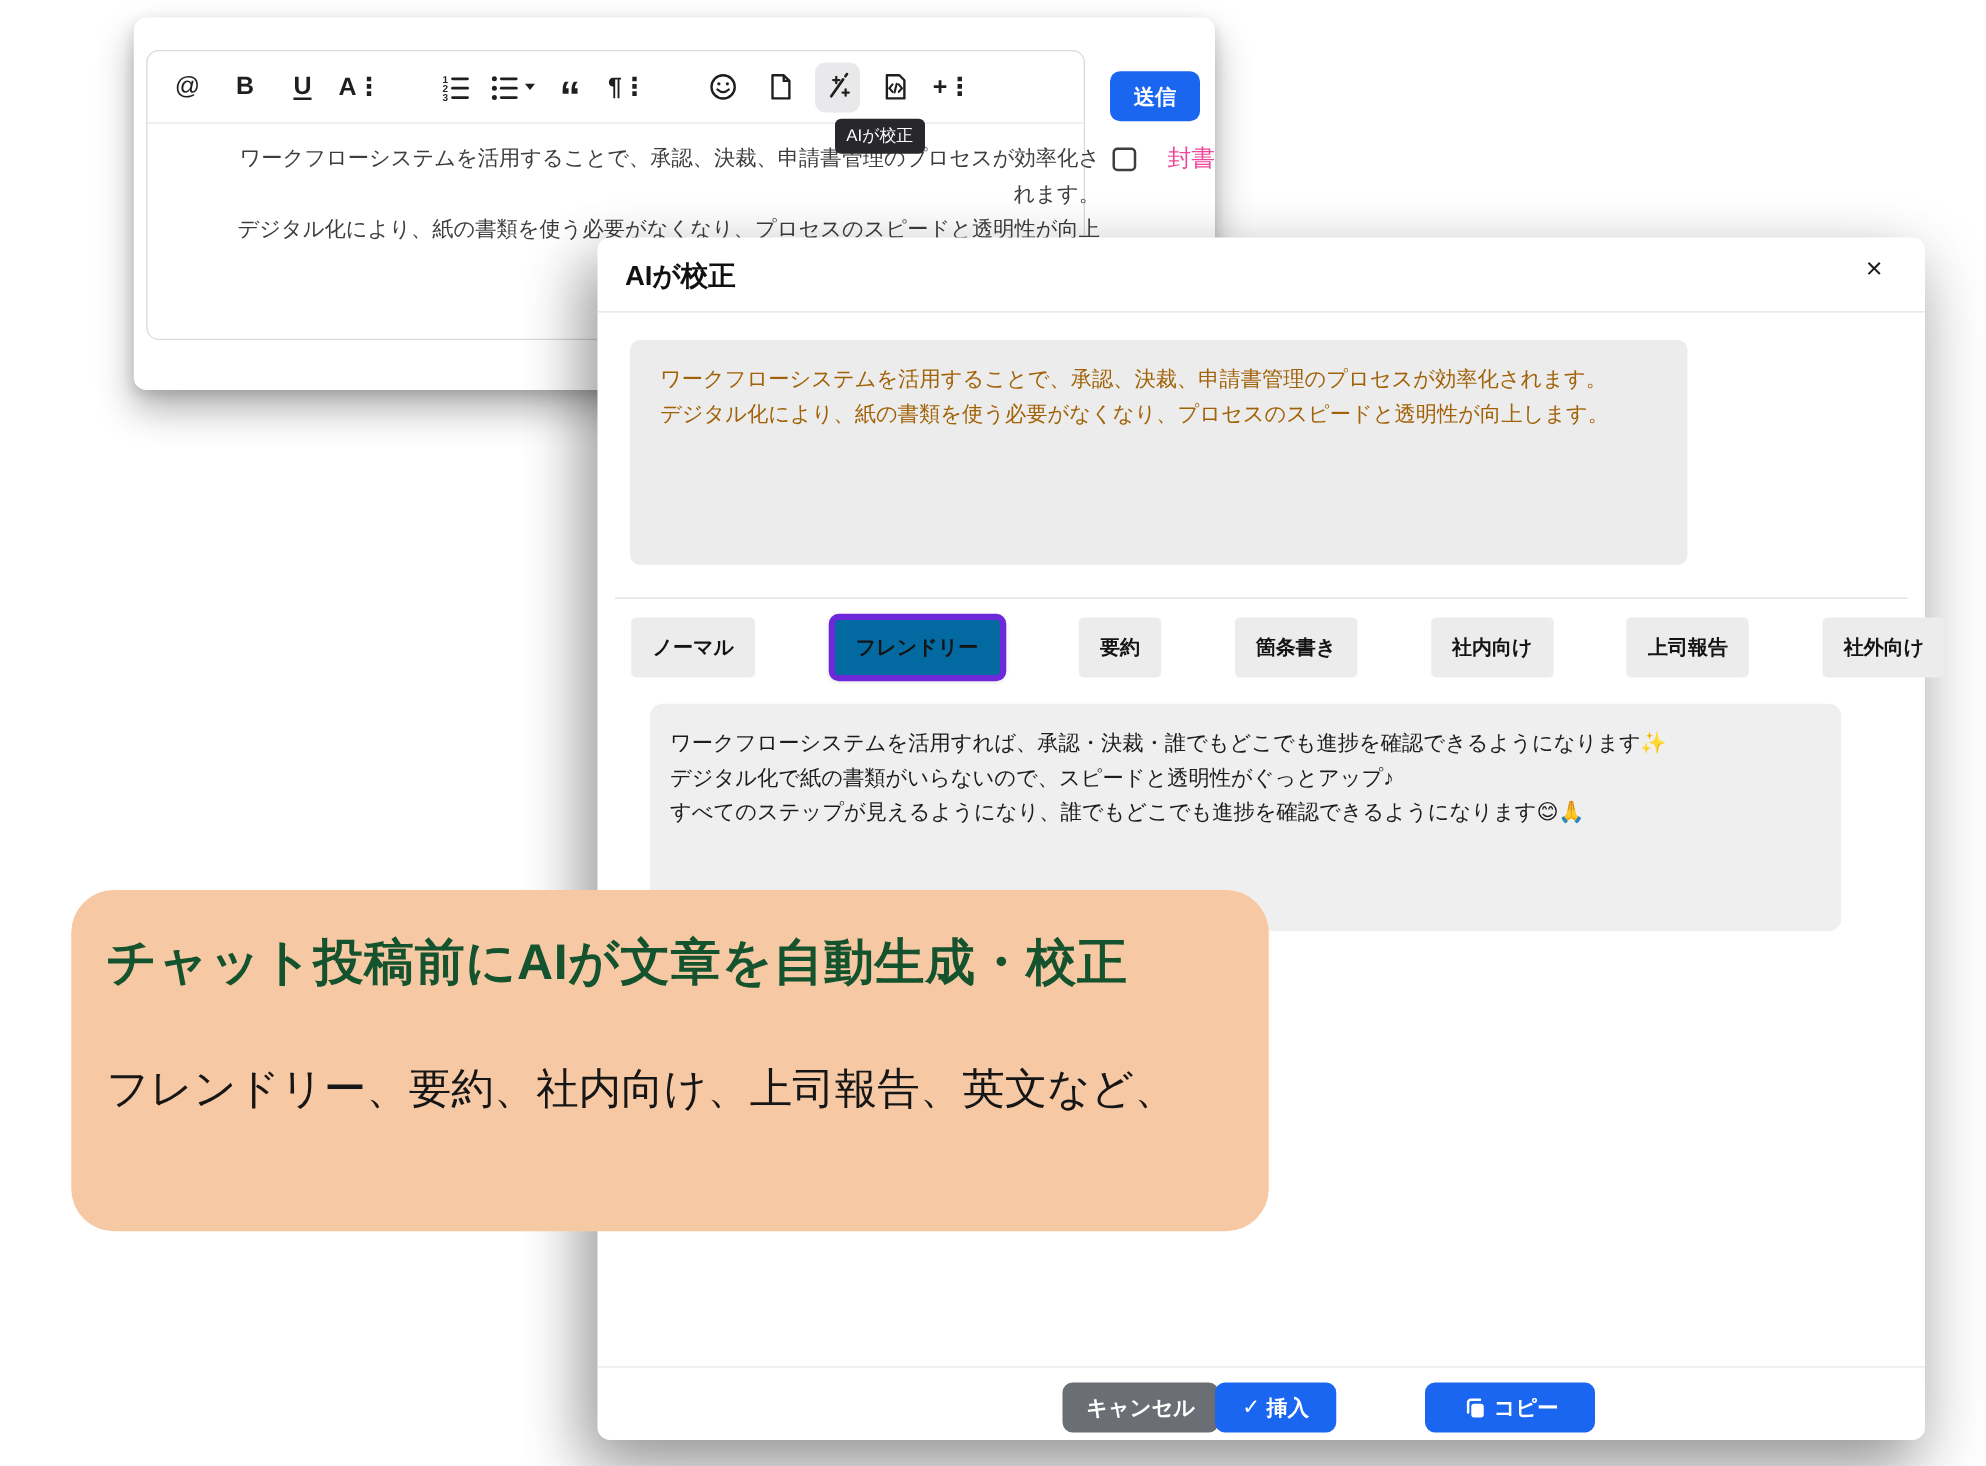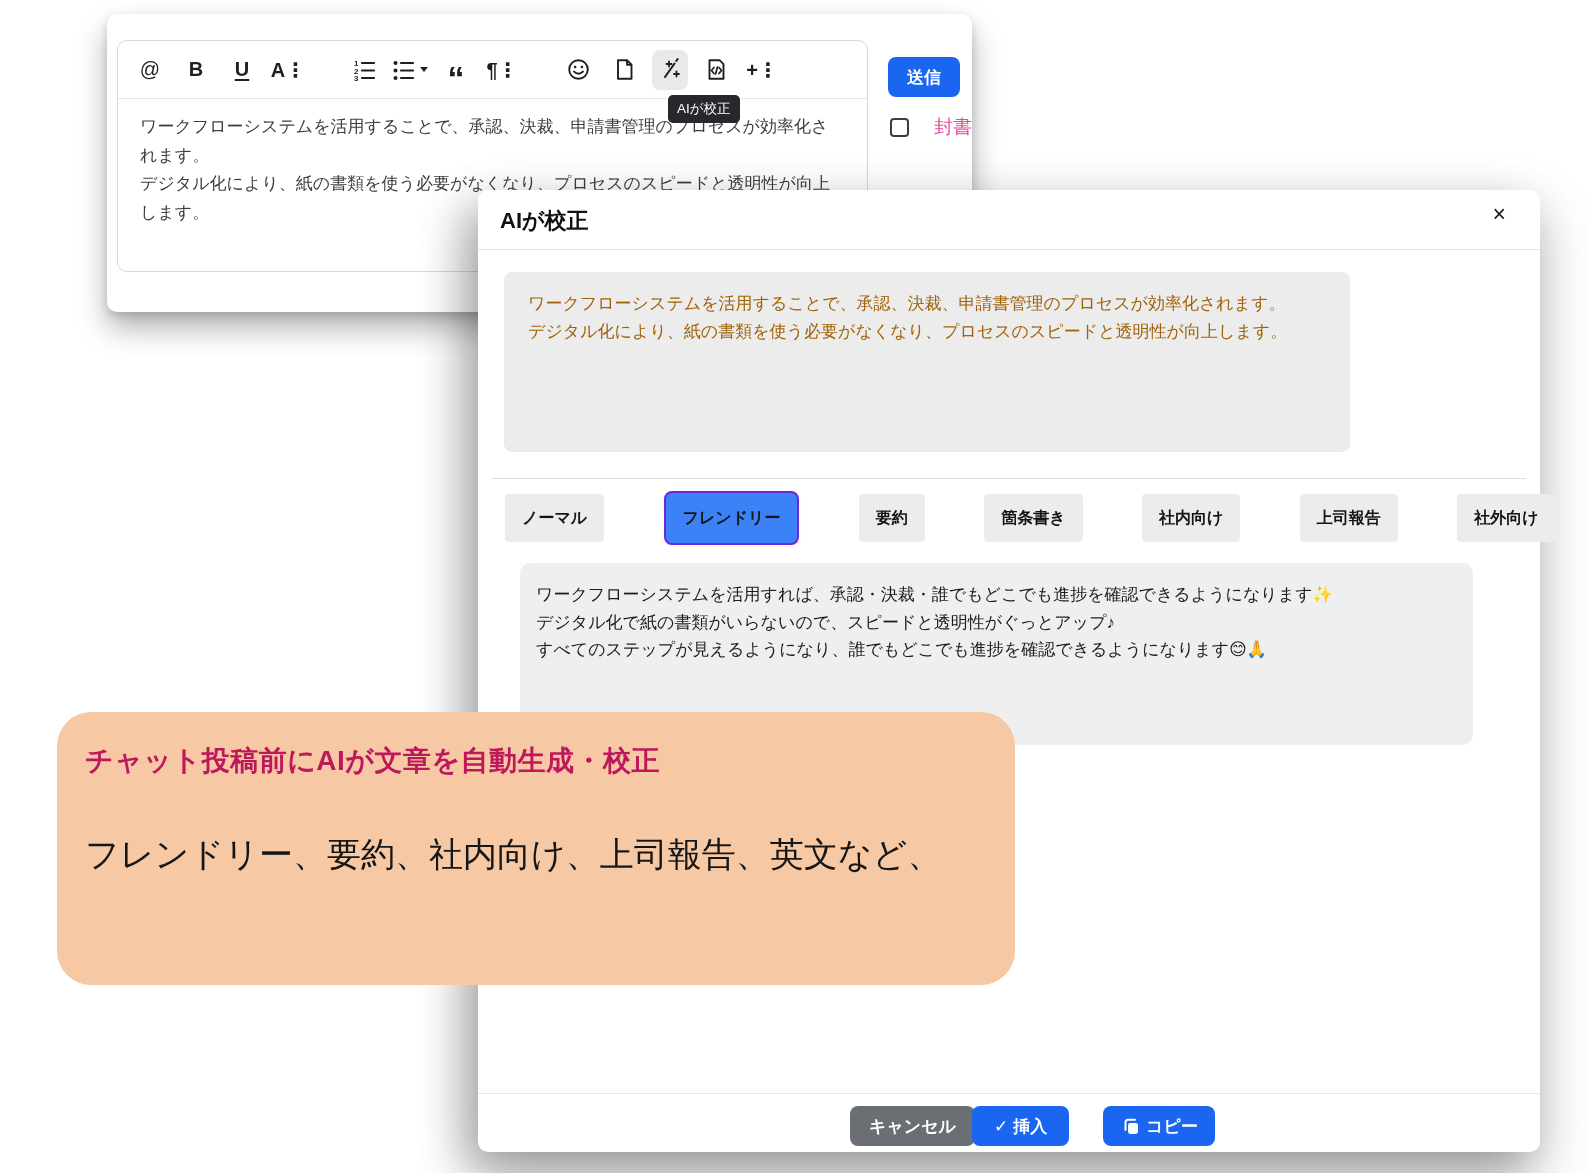--- a/index.html
+++ b/index.html
@@ -45,21 +45,21 @@
   }
   .seal-row { position:absolute; left:783px; top:100px; display:flex; align-items:center; }
   .seal-checkbox {
     width:19px; height:19px; border:2px solid #3e3e42; border-radius:4px; background:#fff;
     cursor:pointer; flex:0 0 auto;
   }
   .seal-label { margin-left:25px; font-size:19px; font-weight:normal; color:#ec4899; white-space:nowrap; }
 
   .editor-text {
     position:absolute; left:22px; top:72px; width:740px;
-    font-size:17px; line-height:28.5px; color:#3d3d3d;
+    font-size:17px; line-height:28.5px; color:#3d3d3d;text-align:right;
   }
   .editor-text div { white-space:nowrap; }
 
   .tooltip {
     position:absolute; left:561px; top:81px; z-index:2;
     background:#28282c; color:#fff; font-size:13.5px;
     padding:5px 9px; border-radius:5px; white-space:nowrap;
   }
 
   
@@ -86,47 +86,47 @@
     position:absolute; left:27px; top:304px; width:1176px; height:54px;
     display:flex; justify-content:space-between; align-items:flex-start;
   }
   .tab {
     height:48px; padding:0 17px; background:#ececec; border:none; border-radius:4px;
     display:flex; align-items:center; justify-content:center;
     font-size:16px; font-weight:bold; color:#141414; cursor:pointer;
     font-family:inherit; white-space:nowrap;
   }
   .tab.active {
-    background:#3b82f6; border:2px solid #6d28d9; border-radius:8px; height:54px;
+    background:#0369a1; border:5px solid #6d28d9; border-radius:8px; height:54px;
     margin-top:-3px; box-shadow:0 1px 3px rgba(0,0,0,.08);
   }
 
   .result-box {
     position:absolute; left:42px; top:373px; width:953px; height:182px;
     background:#efefef; border-radius:10px; padding:18px 20px 0 16px;
     font-size:17px; line-height:27.5px; color:#1c1c1c;
   }
 
   .footer-divider { position:absolute; left:0; right:0; top:903px; border-top:1px solid #e8e8e8; }
   .m-btn {
     position:absolute; top:916px; height:40px; border:none; border-radius:8px;
     color:#fff; font-size:17px; font-weight:bold; font-family:inherit; cursor:pointer;
     display:flex; align-items:center; justify-content:center; gap:5px;
   }
   .btn-cancel { left:330px; width:125px; }
   .btn-insert { left:494px; width:97px; }
-  .btn-copy  { left:625px; width:112px; }
+  .btn-copy  { left:662px; width:136px; }
   .copy-svg { display:block; }
 
   
   .callout {
     position:absolute; left:57px; top:712px; width:958px; height:273px;
     border-radius:34px; z-index:20; padding:30px 28px 0 28px;
   }
-  .callout-title { font-size:28px; font-weight:bold; color:#be185d; letter-spacing:.5px; white-space:nowrap; }
+  .callout-title { font-size:40px; font-weight:bold; color:#14532d; letter-spacing:.5px; white-space:nowrap; }
   .callout-body { margin-top:52px; font-size:34px; line-height:45px; color:#161616; }
   .callout-body div { white-space:nowrap; }
 </style>
 </head>
 <body>
 
 <div class="composer-panel">
 
   <div class="editor-box">
     <div class="toolbar">

